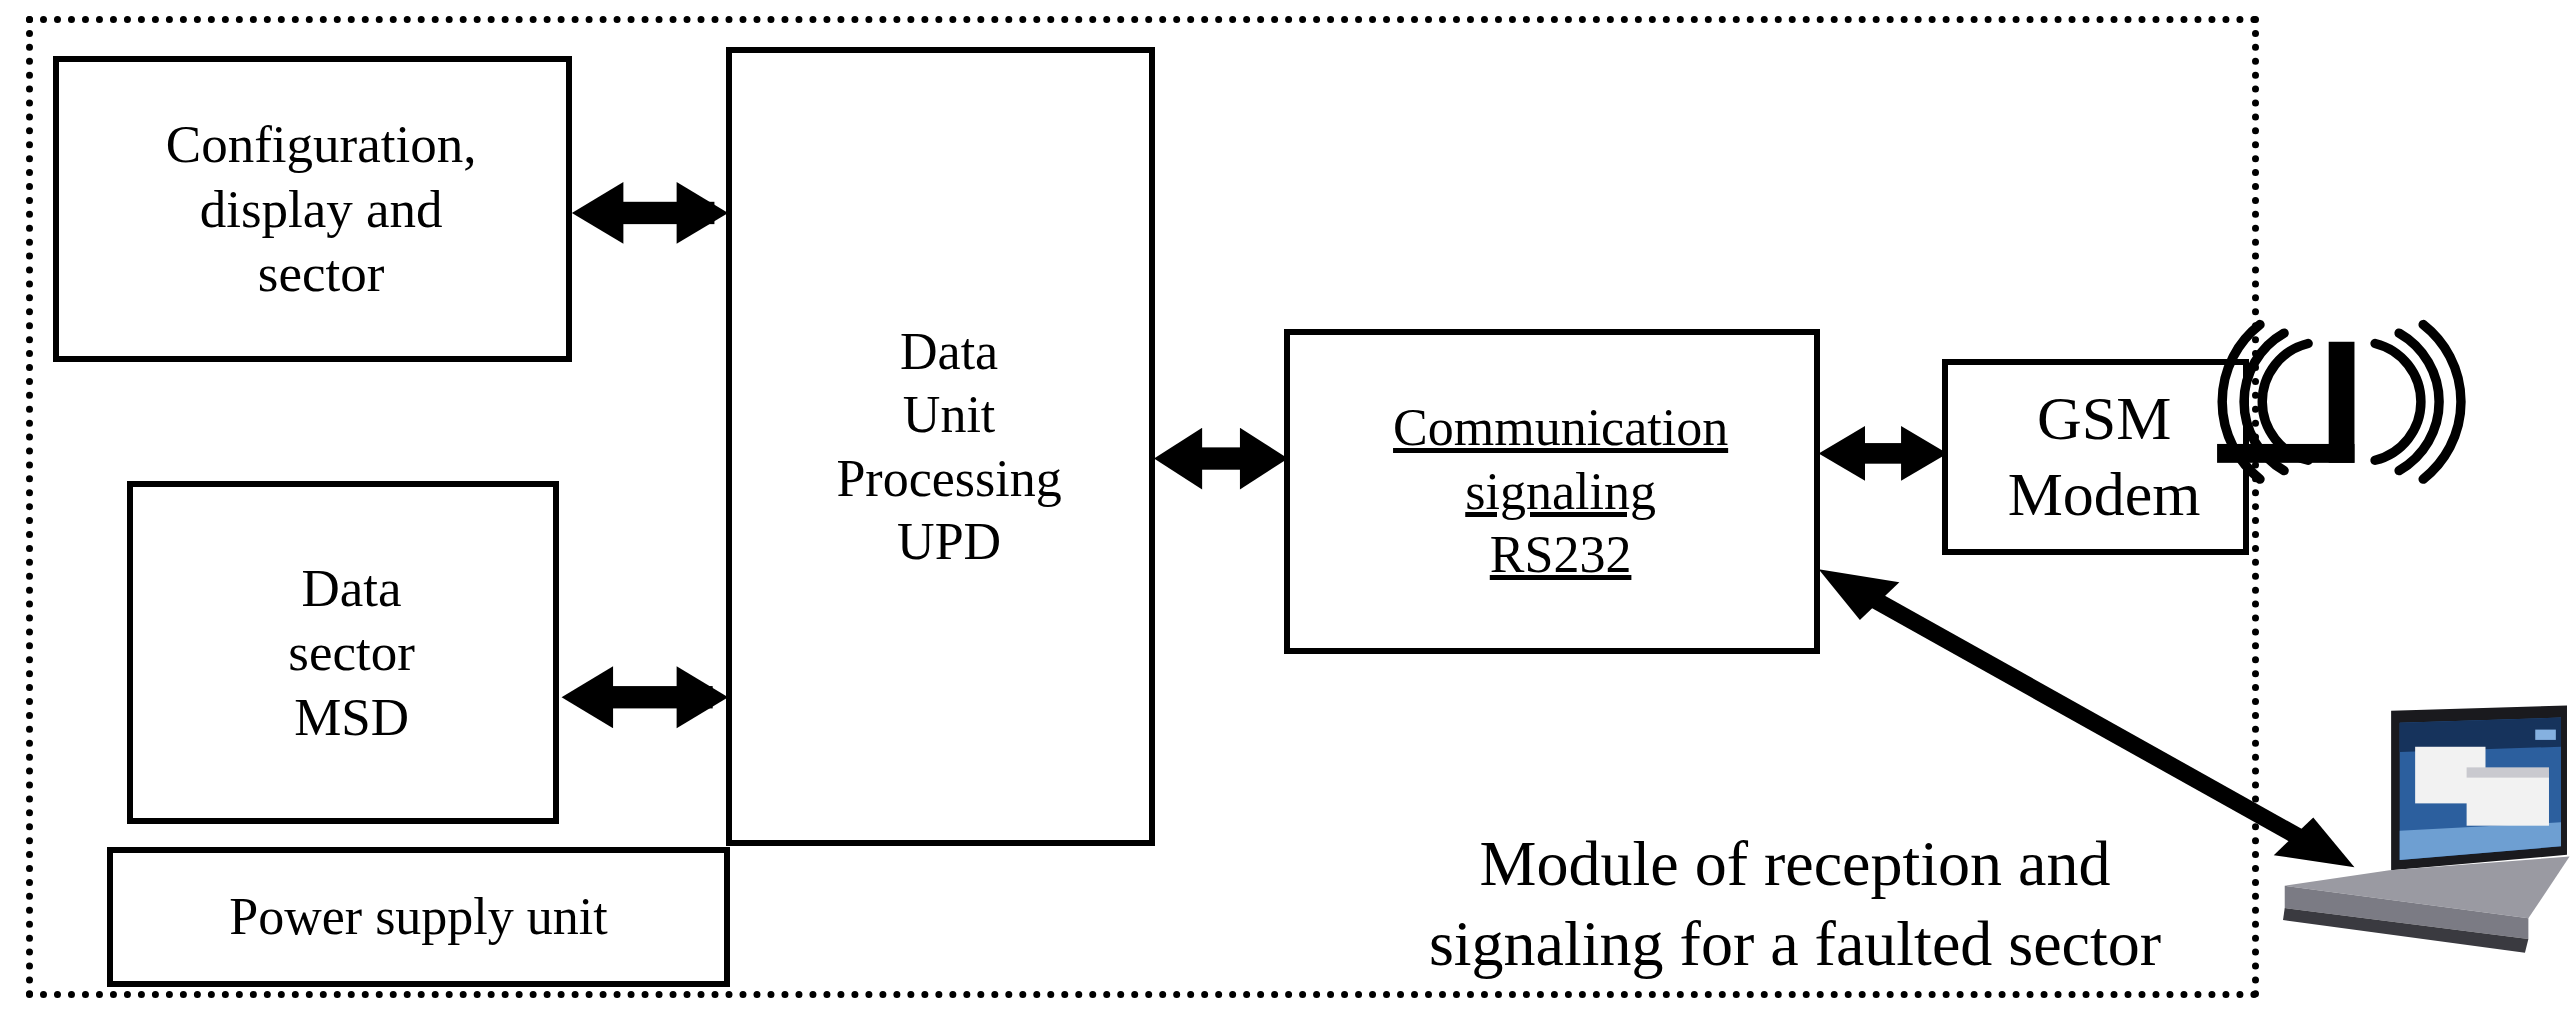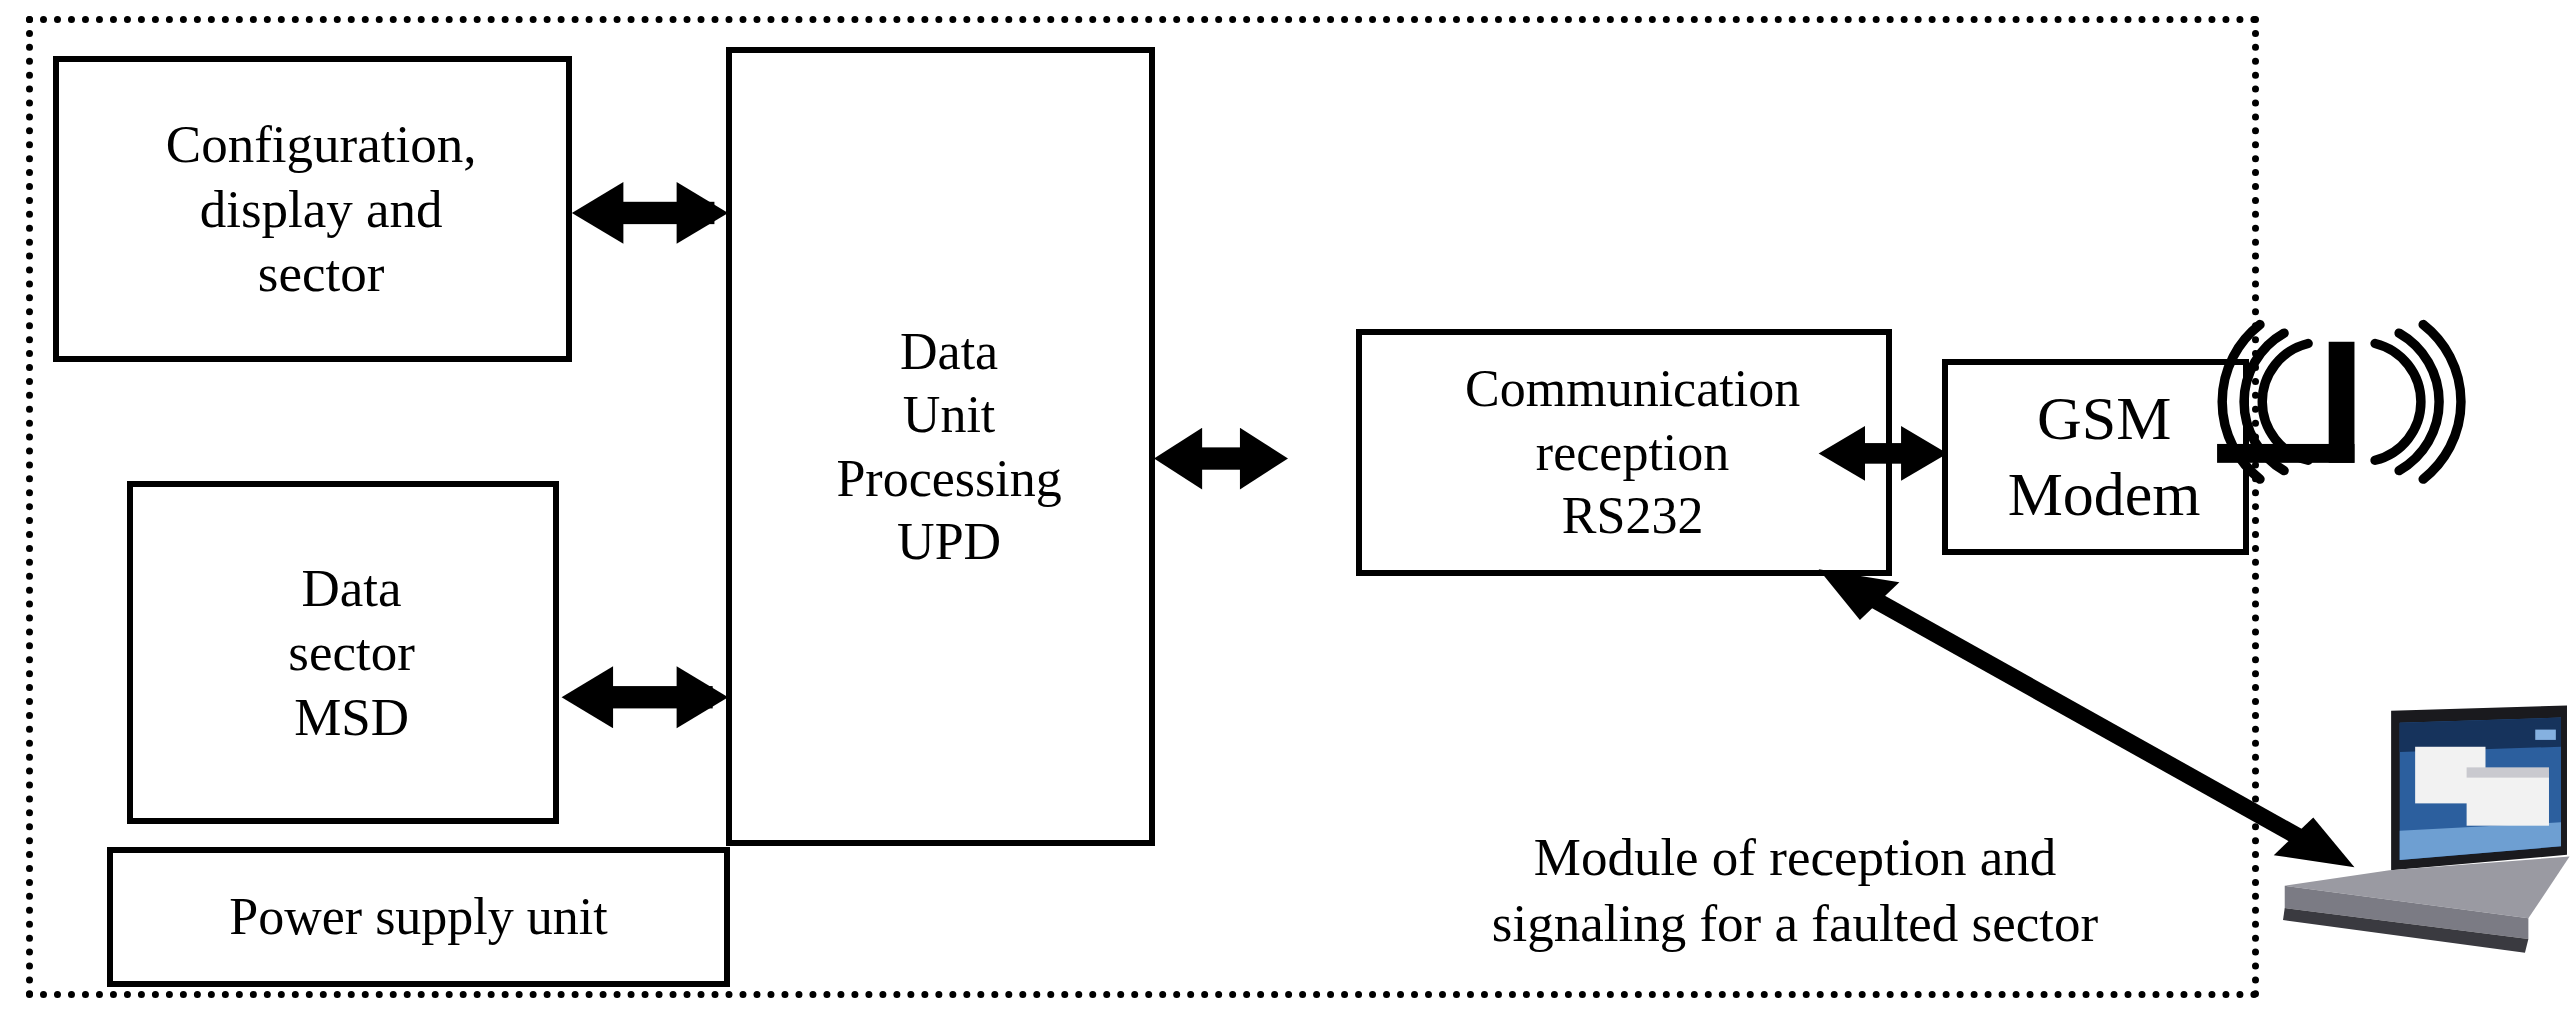--- a/index.html
+++ b/index.html
@@ -13,25 +13,25 @@
   .blk{
     position:absolute;box-sizing:border-box;background:#fff;
     border:6px solid #000;display:flex;align-items:center;justify-content:center;
     text-align:center;line-height:1.22;
   }
   .blk span{display:block;width:100%;padding:0 8.6px;}
   #box-config{left:53px;top:56px;width:519px;height:306px;font-size:53px;}
   #box-storage{left:127px;top:481px;width:432px;height:343px;font-size:53px;}
   #box-power{left:90px;top:847px;width:623px;height:140px;font-size:52px;margin-left:17px;}
   #box-dpu{left:726px;top:47px;width:429px;height:799px;font-size:52px;}
-  #box-comm{left:1356px;top:329px;width:536px;height:247px;font-size:52px;}
+  #box-comm{left:1284px;top:329px;width:536px;height:325px;font-size:52px;text-decoration:underline;}
   #box-gsm{left:1942px;top:359px;width:307px;height:196px;font-size:62px;}
   .caption{
     position:absolute;left:1340px;top:824px;width:910px;
-    font-size:53px;line-height:1.25;text-align:center;color:#000;
+    font-size:64px;line-height:1.25;text-align:center;color:#000;
   }
   .svg-layer{position:absolute;left:0;top:0;width:2576px;height:1033px;pointer-events:none;}
   .laptop{position:absolute;left:2271px;top:702px;width:302px;height:292px;}
 </style>
 </head>
 <body>
 
 <div id="stage">
 
   <div class="dotted-frame"></div>
@@ -61,21 +61,21 @@
       <span>Data</span>
       <span>Unit</span>
       <span>Processing</span>
       <span>UPD</span>
     </span>
   </div>
 
   <div class="blk" id="box-comm">
     <span>
       <span>Communication</span>
-      <span>reception</span>
+      <span>signaling</span>
       <span>RS232</span>
     </span>
   </div>
 
   <div class="blk" id="box-gsm">
     <span>
       <span>GSM</span>
       <span>Modem</span>
     </span>
   </div>

